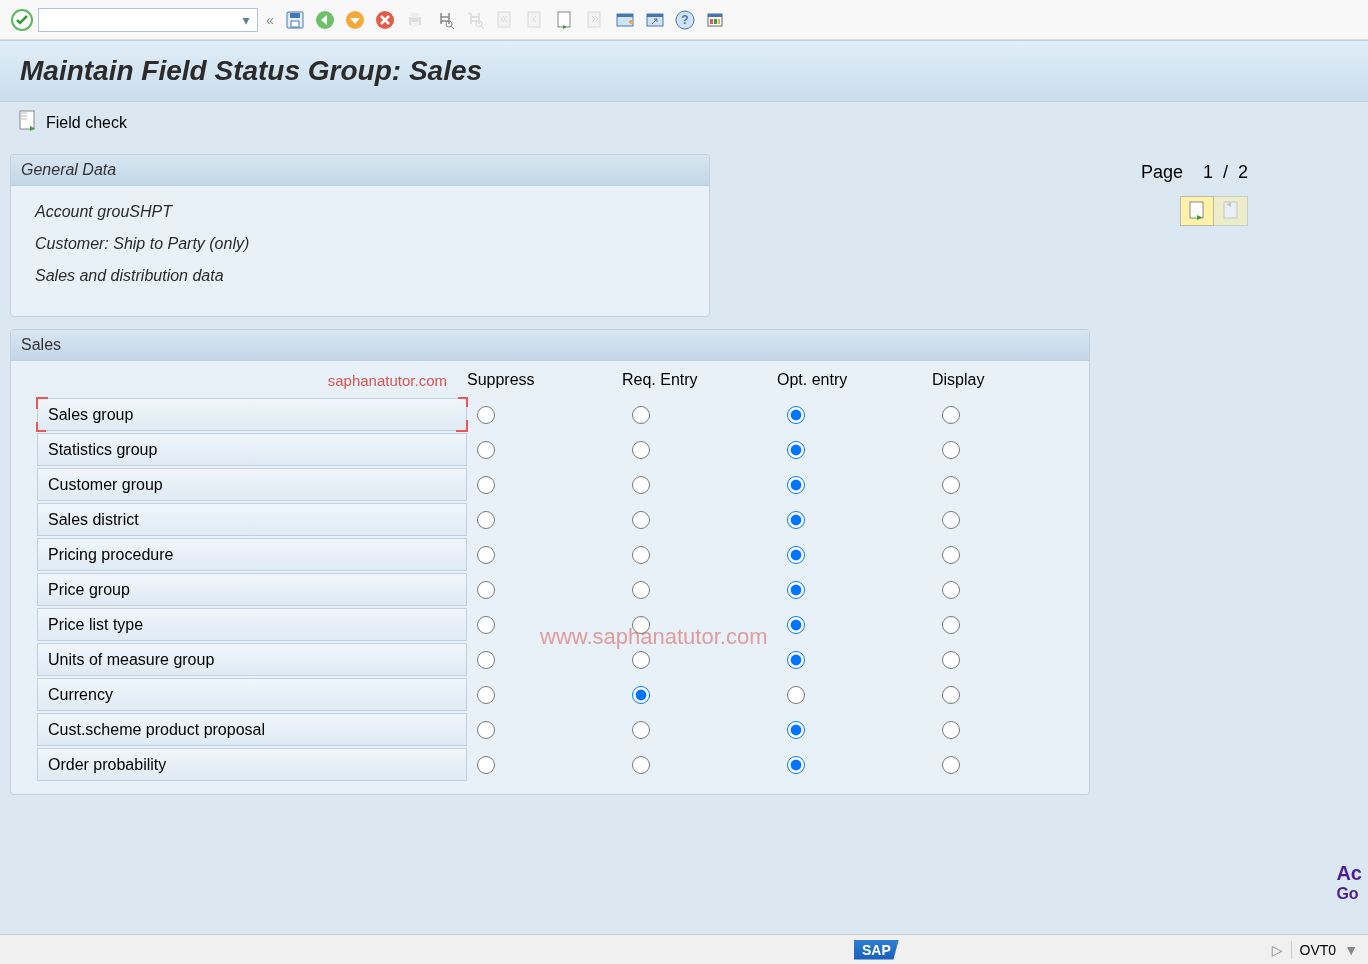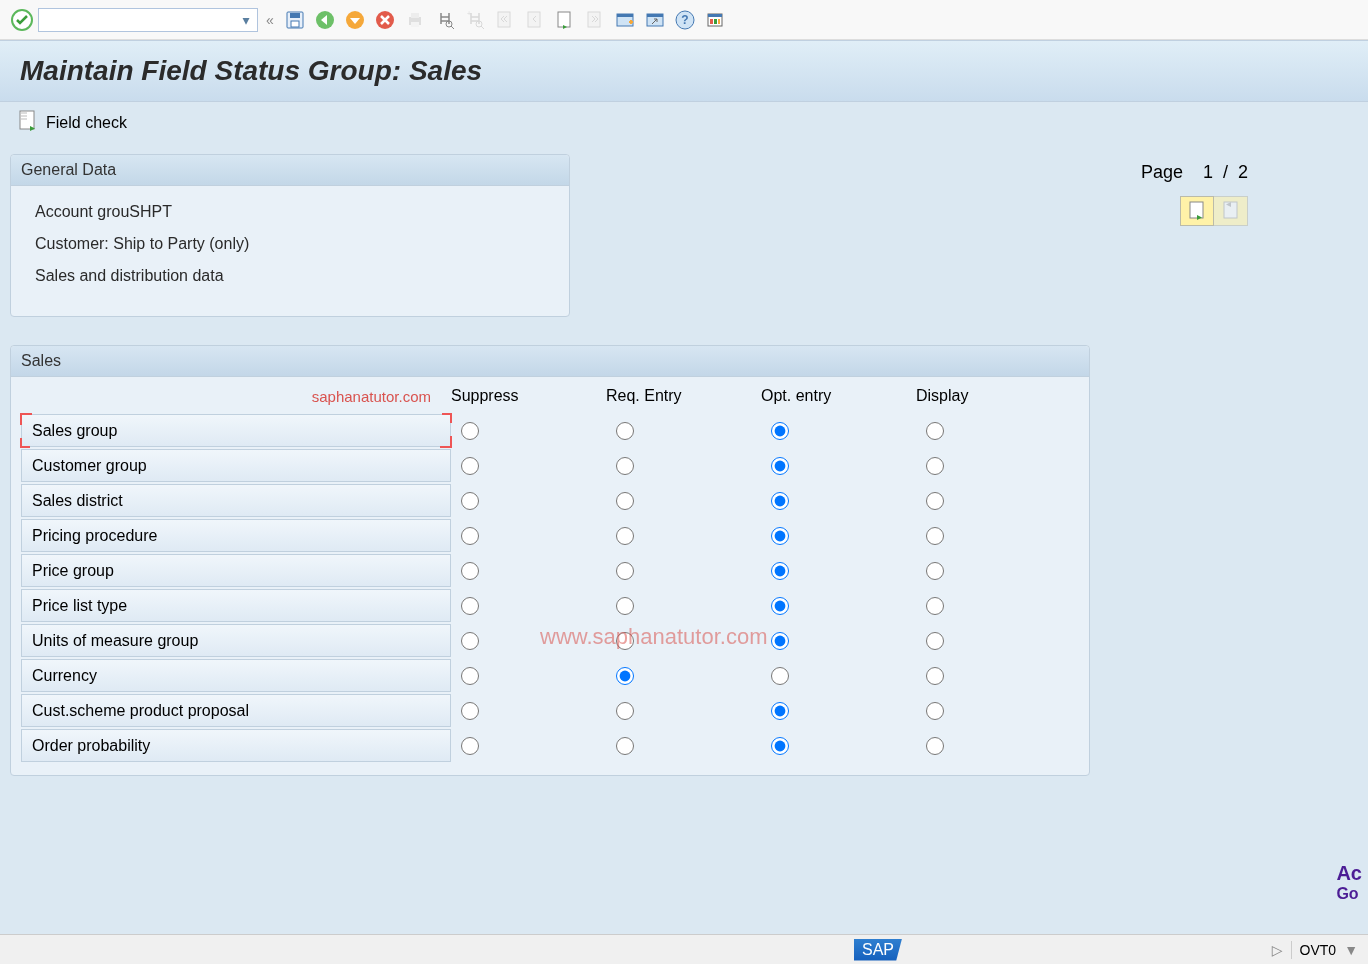--- a/index.html
+++ b/index.html
@@ -82,22 +82,23 @@
   }
   .panel-header {
     background: linear-gradient(#d7e6f2, #c3d7e8);
     padding: 6px 10px;
     font-size: 16px;
     color: #333;
     border-bottom: 1px solid #c0d0de;
     border-radius: 4px 4px 0 0;
   }
   .gen-data {
-    width: 560px;
-    margin-bottom: 28px;
+    width: 700px;
+    margin-bottom: 12px;
+    font-style: italic;
   }
   .gen-body {
     padding: 10px 24px 24px 24px;
     font-size: 16px;
     line-height: 2;
     color: #2a2a2a;
   }
   .page-nav {
     position: absolute;
     right: 120px;
@@ -194,25 +195,25 @@
     display: flex;
     align-items: center;
     justify-content: space-between;
     padding: 0 10px;
     font-size: 14px;
   }
   .sap-logo {
     position: absolute;
     left: 50%;
     transform: translateX(170px);
-    font-weight: normal;
+    font-weight: bold;
     color: #fff;
     background: linear-gradient(#2f7fd0, #1560bd);
     padding: 2px 8px;
-    font-size: 16px;
+    font-size: 14px;
     clip-path: polygon(0 0, 100% 0, 88% 100%, 0 100%);
   }
   .status-right {
     display: flex;
     align-items: center;
     gap: 8px;
   }
   .ghost-activate {
     position: absolute;
     right: 6px;
@@ -387,21 +388,21 @@
     <div class="page-btn" style="opacity:.55">
       <svg width="18" height="20" viewBox="0 0 18 20">
           <rect x="2" y="1" width="13" height="16" fill="#f5f5f5" stroke="#aaa"></rect>
           <path d="M9 6 l0 -5 l-5 2.5 z" fill="#aaa"></path>
         </svg>
     </div>
   </div>
 
   <div class="panel sales-panel">
     <div class="panel-header">Sales</div>
-    <div style="padding:6px 0 12px 0;">
+    <div style="padding:6px 0 12px 16px;">
       <div class="radio-header">
         <div class="red-wm">saphanatutor.com</div>
         <div class="col-head">Suppress</div>
         <div class="col-head">Req. Entry</div>
         <div class="col-head">Opt. entry</div>
         <div class="col-head">Display</div>
       </div>
       <div id="rows">
           <div class="radio-row">
             <div class="field-label focused">Sales group<span class="corner-tr"></span><span class="corner-bl"></span></div>
@@ -412,20 +413,35 @@
               <input type="radio" name="row0" style="">
             </div>
             <div class="radio-cell">
               <input type="radio" name="row0" checked="" style="">
             </div>
             <div class="radio-cell">
               <input type="radio" name="row0" style="">
             </div>
           </div>
           <div class="radio-row">
+            <div class="field-label">Statistics group</div>
+            <div class="radio-cell">
+              <input type="radio" name="row1" style="">
+            </div>
+            <div class="radio-cell">
+              <input type="radio" name="row1" style="">
+            </div>
+            <div class="radio-cell">
+              <input type="radio" name="row1" checked="" style="">
+            </div>
+            <div class="radio-cell">
+              <input type="radio" name="row1" style="">
+            </div>
+          </div>
+          <div class="radio-row">
             <div class="field-label">Customer group</div>
             <div class="radio-cell">
               <input type="radio" name="row2" style="">
             </div>
             <div class="radio-cell">
               <input type="radio" name="row2" style="">
             </div>
             <div class="radio-cell">
               <input type="radio" name="row2" checked="" style="">
             </div>

